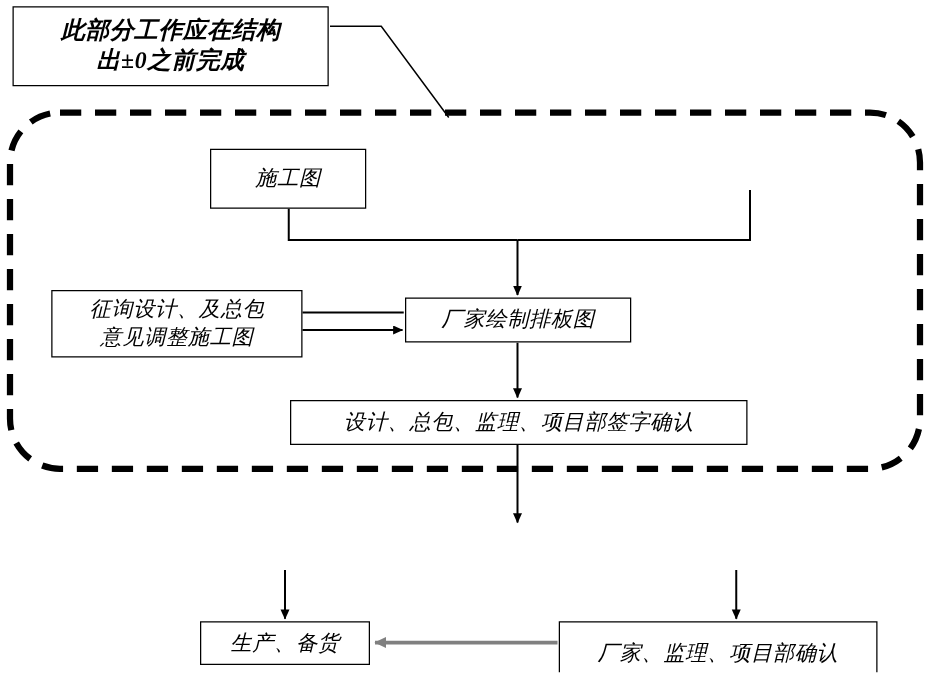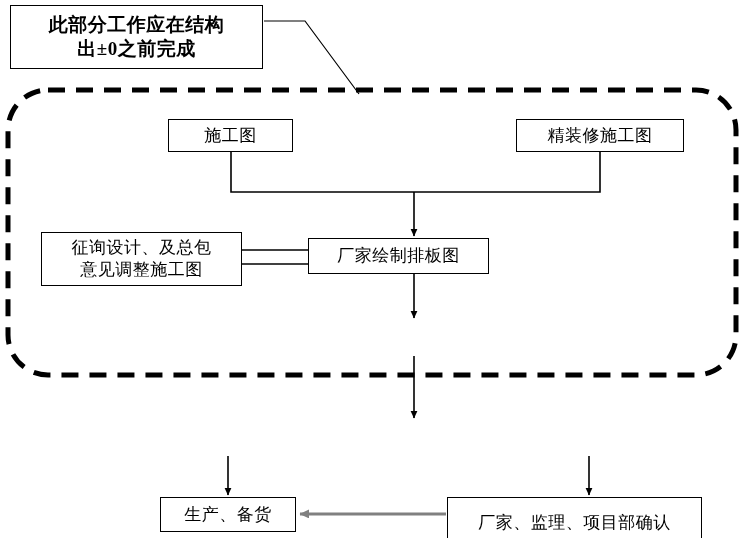--- a/index.html
+++ b/index.html
@@ -37,27 +37,28 @@
     color: #000000;
     font-family: "Liberation Serif", "DejaVu Serif", serif;
     line-height: 1.28;
     letter-spacing: 0.5px;
     z-index: 3;
   }
   .node .txt {
     display: block;
     width: 100%;
     white-space: pre-line;
+    font-style: italic;
   }
   
   #callout-note      { left: 10px;  top: 5px;   width: 253px; height: 64px;  font-size: 19px; font-weight: bold; }
-  #node-construction-drawing  { left: 168px; top: 119px; width: 125px; height: 33px; font-size: 17px; }
+  #node-construction-drawing  { left: 168px; top: 119px; width: 125px; height: 48px; font-size: 17px; }
   #node-decoration-drawing    { left: 516px; top: 119px; width: 168px; height: 33px; font-size: 17px; }
   #node-consult-adjust        { left: 17px;  top: 232px; width: 201px; height: 54px; font-size: 17px; margin-left: 24px; }
-  #node-factory-layout        { left: 308px; top: 238px; width: 181px; height: 36px; font-size: 17px; }
+  #node-factory-layout        { left: 324px; top: 238px; width: 181px; height: 36px; font-size: 17px; }
   #node-sign-confirm          { left: 232px; top: 320px; width: 366px; height: 36px; font-size: 17px; }
   #node-mark-dimensions       { left: 205px; top: 420px; width: 414px; height: 36px; font-size: 17px; }
   #node-production-stock      { left: 160px; top: 497px; width: 136px; height: 35px; font-size: 17px; }
   #node-factory-confirm       { left: 447px; top: 497px; width: 255px; height: 52px; font-size: 17px; }
 </style>
 </head>
 <body>
 
 <div id="canvas">
 
@@ -94,33 +95,33 @@
 
   <div class="node" id="callout-note">
     <span class="txt">此部分工作应在结构
 出±0之前完成</span>
   </div>
 
   <div class="node" id="node-construction-drawing">
     <span class="txt">施工图</span>
   </div>
 
-  <div class="node" id="node-decoration-drawing">
-    <span class="txt">精装修施工图</span>
-  </div>
 
   <div class="node" id="node-consult-adjust">
     <span class="txt">征询设计、及总包
 意见调整施工图</span>
   </div>
 
   <div class="node" id="node-factory-layout">
     <span class="txt">厂家绘制排板图</span>
   </div>
 
+  <div class="node" id="node-sign-confirm">
+    <span class="txt">设计、总包、监理、项目部签字确认</span>
+  </div>
 
 
   <div class="node" id="node-production-stock">
     <span class="txt">生产、备货</span>
   </div>
 
   <div class="node" id="node-factory-confirm">
     <span class="txt">厂家、监理、项目部确认</span>
   </div>
 

